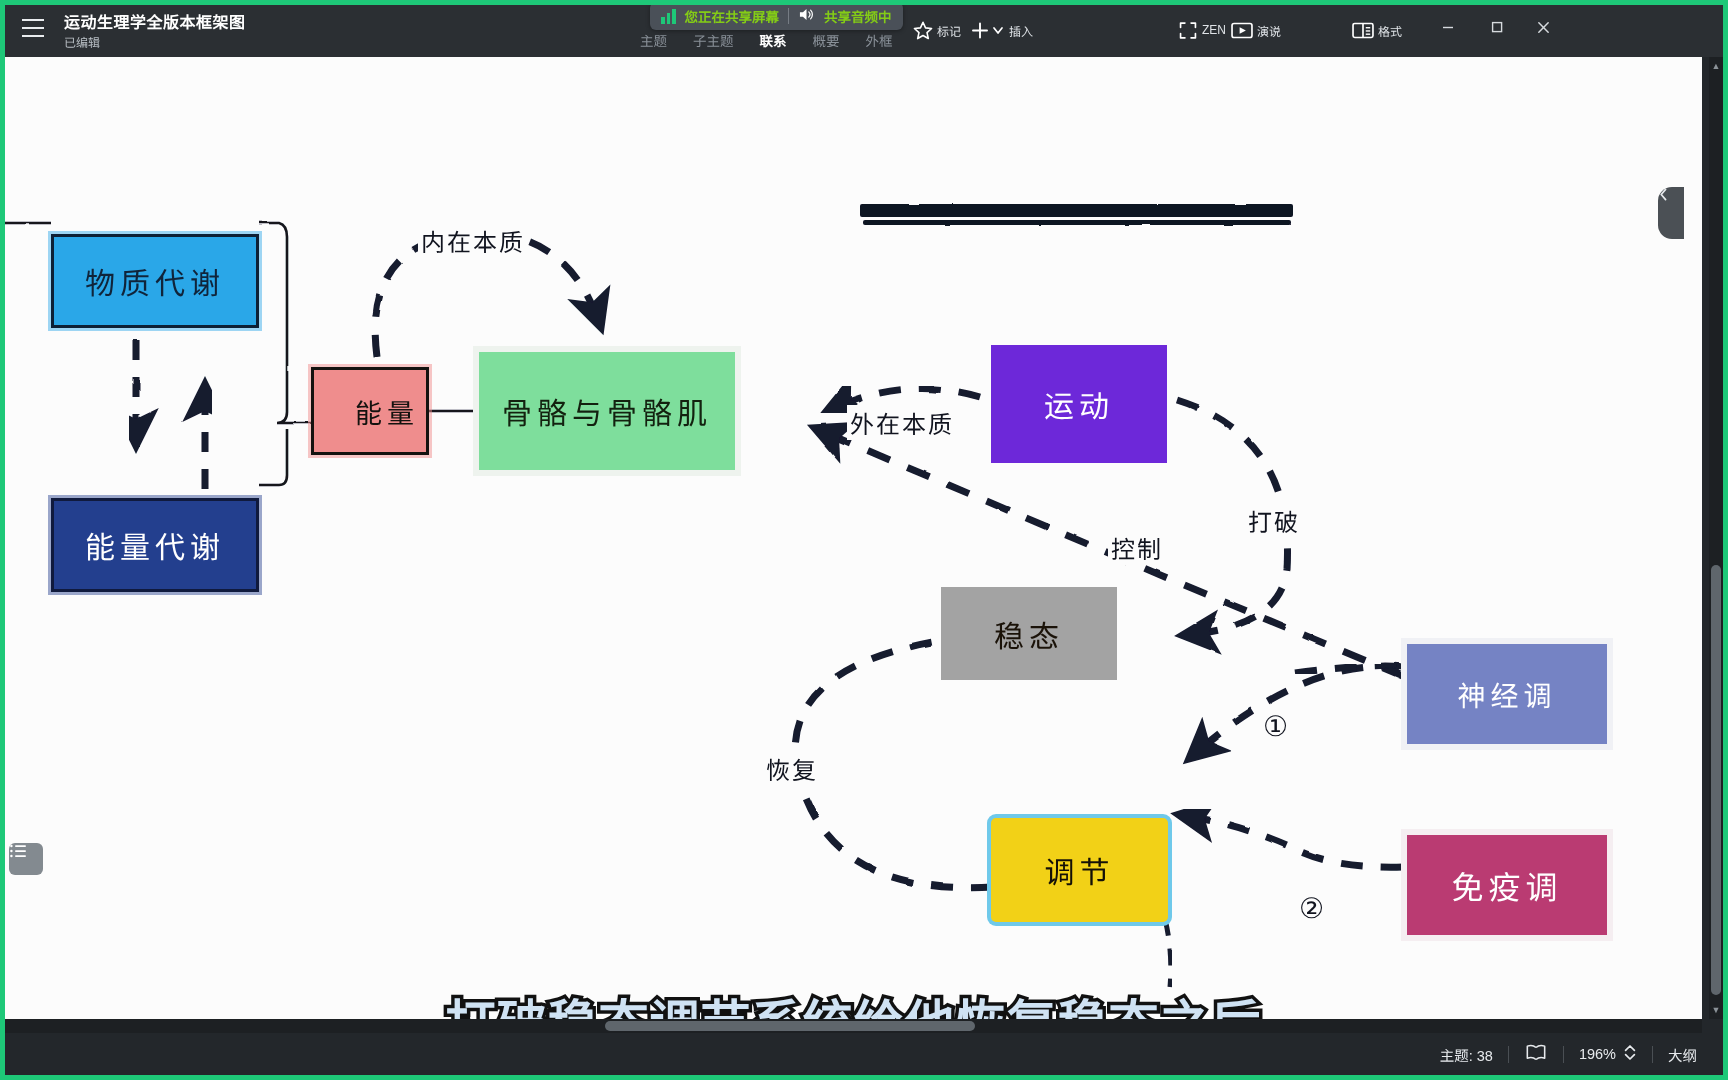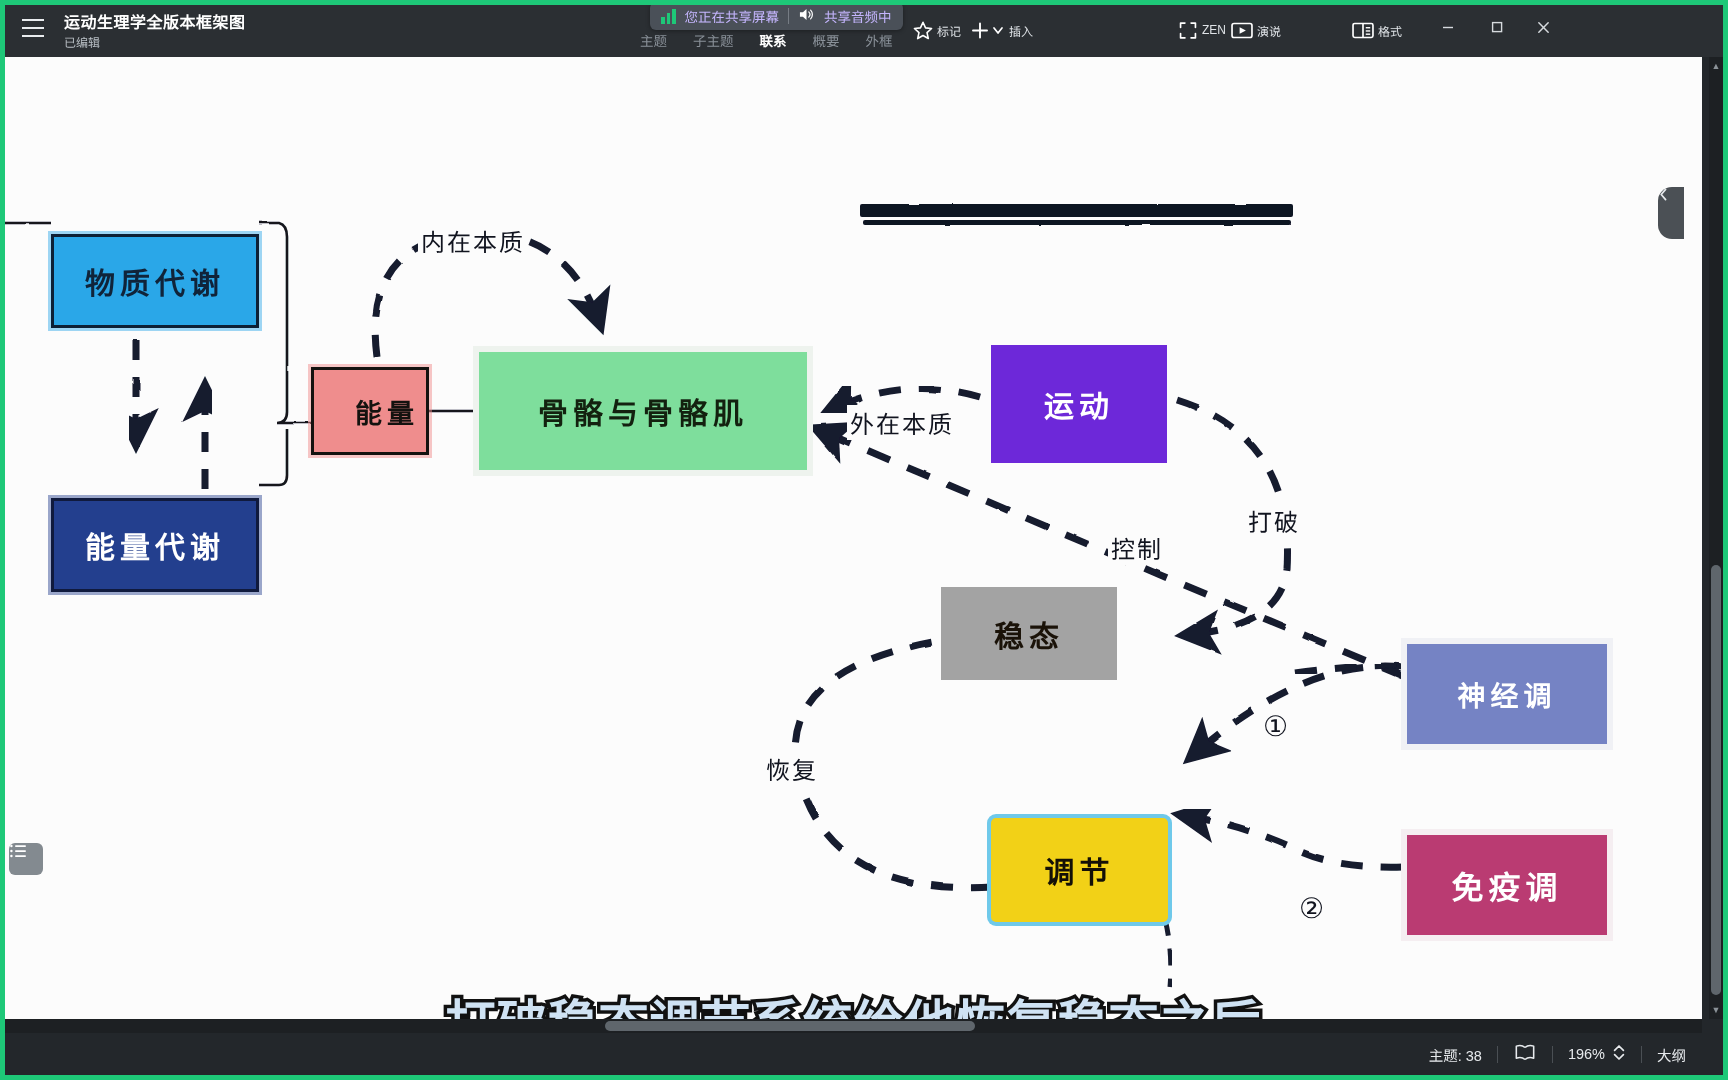--- a/index.html
+++ b/index.html
@@ -66,21 +66,21 @@
     color: #d6dade; cursor: pointer;
   }
 
   
   .share-pill {
     position: absolute; left: 650px; top: 2px; height: 28px;
     background: #4a5058; border-radius: 6px; z-index: 40;
     display: flex; align-items: center; padding: 0 11px; gap: 9px;
     box-shadow: 0 1px 4px rgba(0,0,0,.35);
   }
-  .share-pill .txt { color: #c4b5fd; font-size: 13.5px; white-space: nowrap; }
+  .share-pill .txt { color: #84cc16; font-size: 13.5px; white-space: nowrap; font-weight: bold; }
   .pill-div { width: 1px; height: 16px; background: #767c84; }
   .bars { display: flex; align-items: flex-end; gap: 2px; height: 15px; }
   .bars i { width: 3.5px; background: #1ec878; display: block; }
   .bars i:nth-child(1){ height: 7px; }
   .bars i:nth-child(2){ height: 11px; }
   .bars i:nth-child(3){ height: 15px; }
 
   
   .canvas {
     position: absolute; left: 5px; top: 57px; width: 1697px; height: 962px;
@@ -89,21 +89,21 @@
   .canvas svg { position: absolute; left: 0; top: 0; }
 
   
   .node {
     position: absolute; display: flex; align-items: center; justify-content: center;
     cursor: pointer;
   }
   .node span {
     position: relative; z-index: 3;
     font-family: "DejaVu Sans", "Liberation Sans", sans-serif;
-    letter-spacing: 5px; white-space: nowrap; font-weight: 700;
+    letter-spacing: 5px; white-space: nowrap; font-weight: 400;
   }
 
   
   .panel-toggle {
     position: absolute; left: 4px; top: 786px; width: 34px; height: 32px;
     background: #838a90; border-radius: 6px; z-index: 20;
     display: flex; align-items: center; justify-content: center; cursor: pointer;
   }
   
   .edge-tab {
@@ -145,21 +145,21 @@
     position: absolute; left: 0; width: 14px; height: 14px;
     display: flex; align-items: center; justify-content: center;
     color: #8b9298; font-size: 9px; cursor: pointer;
   }
 
   
   .statusbar {
     position: absolute; left: 5px; bottom: 5px; width: 1718px; height: 42px;
     background: #23272b; z-index: 25;
     display: flex; align-items: center; justify-content: flex-end;
-    padding-right: 22px; gap: 0;
+    padding-right: 11px; gap: 0;
   }
   .sb-item {
     color: #e7eaed; font-size: 14.5px; display: flex; align-items: center;
     gap: 7px; padding: 0 15px; white-space: nowrap; cursor: pointer;
   }
   .sb-div { width: 1px; height: 17px; background: #4a4f54; }
   .sb-item.static { cursor: default; }
 </style>
 </head>
 <body>
@@ -345,21 +345,21 @@
     <div class="node" style="left:46px;top:441px;width:208px;height:94px;background:#233f8e;
          box-shadow:inset 0 0 0 3px #101a3d, 0 0 0 3px rgba(35,63,142,.45);">
       <span style="font-size:30px;color:#ffffff;">能量代谢</span>
     </div>
 
     <div class="node" style="left:306px;top:310px;width:118px;height:88px;background:#ef8d8d;
          box-shadow:inset 0 0 0 3px #14120f, 0 0 0 3px rgba(239,141,141,.5);">
       <span style="font-size:27px;color:#14120f;margin-left:34px;">能量</span>
     </div>
 
-    <div class="node" style="left:474px;top:295px;width:328px;height:118px;background:#7ede9c;
+    <div class="node" style="left:474px;top:295px;width:256px;height:118px;background:#7ede9c;
          box-shadow:0 0 0 6px #eef3ee;">
       <span style="font-size:30px;color:#13210f;">骨骼与骨骼肌</span>
     </div>
 
     <div class="node" style="left:986px;top:288px;width:176px;height:118px;background:#6d28d9;">
       <span style="font-size:30px;color:#ffffff;">运动</span>
     </div>
 
     <div class="node" style="left:936px;top:530px;width:176px;height:93px;background:#a3a3a3;">
       <span style="font-size:30px;color:#1a1208;">稳态</span>

